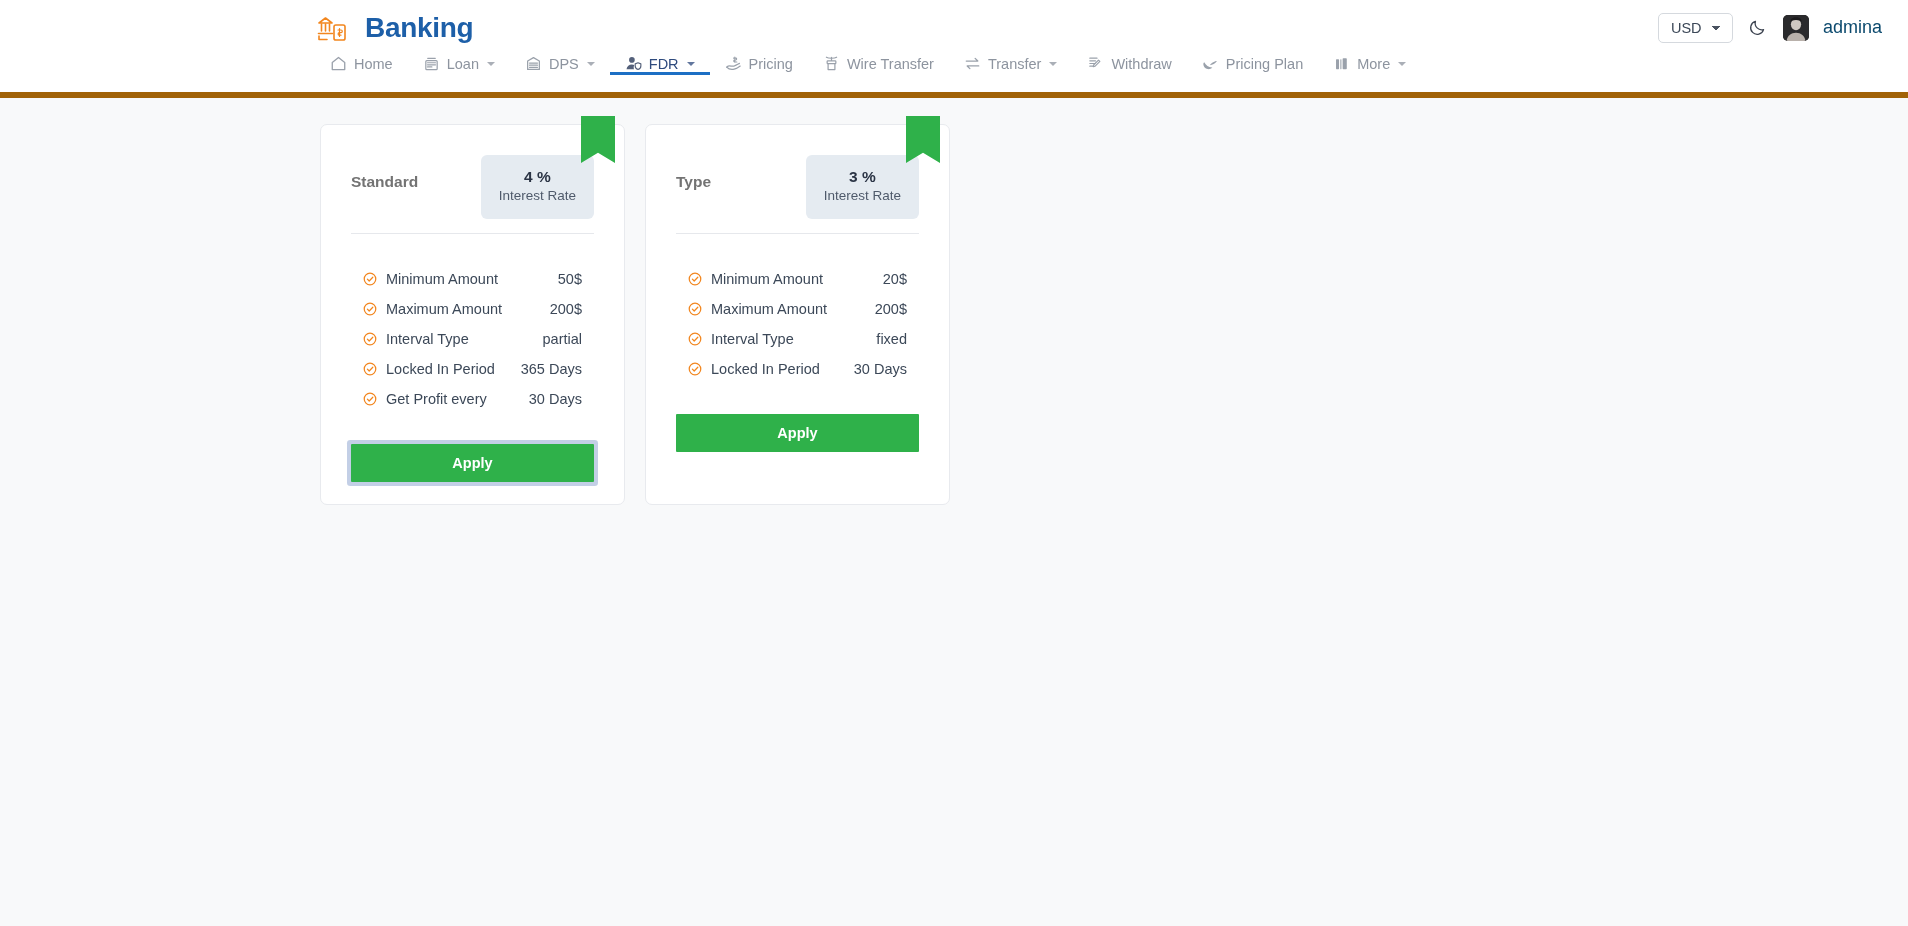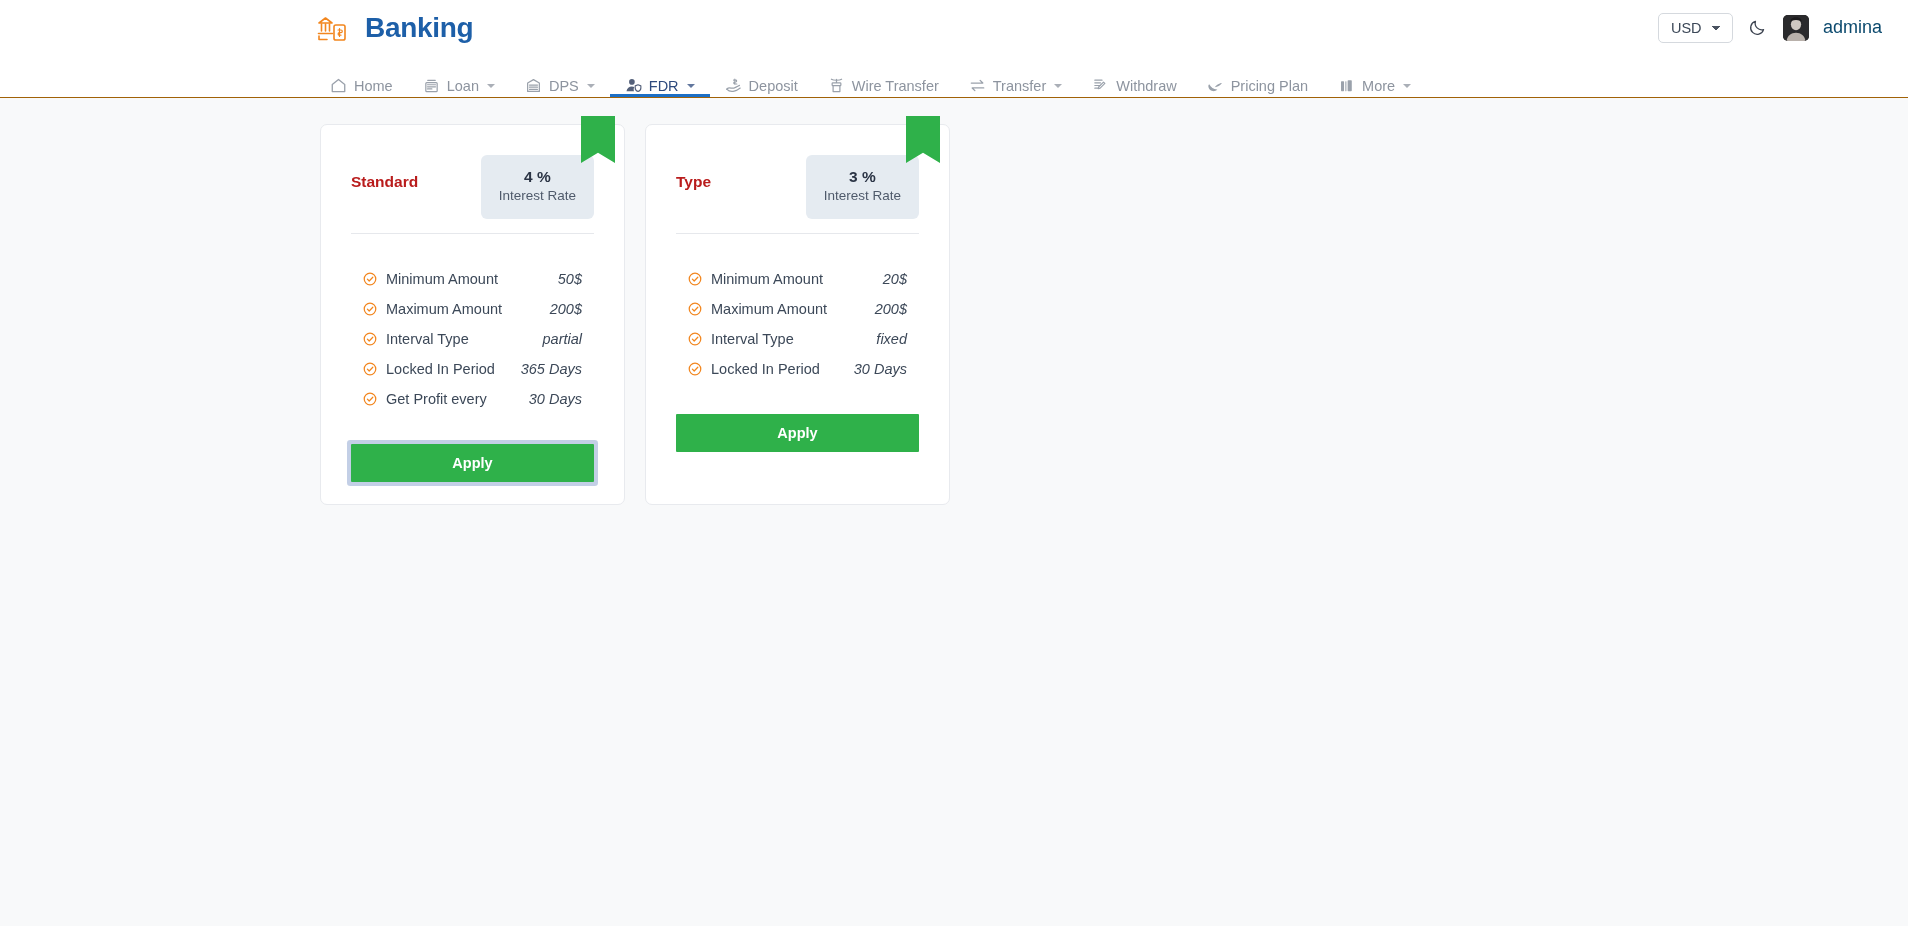--- a/index.html
+++ b/index.html
@@ -76,23 +76,23 @@
   }
   .username {
     font-size: 18px;
     color: #0c4a6e;
   }
 
   
   .navbar {
     height: 43px;
     background: #ffffff;
-    border-bottom: 1px solid #a16207;
-    display: flex;
-    align-items: flex-end;
+    border-bottom: 6px solid #a16207;
+    display: flex;
+    align-items: flex-start;
     padding-left: 315px;
     position: relative;
   }
   .nav-item {
     display: flex;
     align-items: center;
     gap: 7px;
     padding: 0 15px;
     font-size: 14.5px;
     color: #8d949f;
@@ -159,21 +159,21 @@
   .card-head {
     display: flex;
     align-items: flex-start;
     justify-content: space-between;
     padding: 30px 30px 0 30px;
     min-height: 96px;
   }
   .plan-name {
     font-size: 15.5px;
     font-weight: 700;
-    color: #b91c1c;
+    color: #737373;
     padding-top: 18px;
   }
   .rate-badge {
     background: #e5ebf1;
     border-radius: 6px;
     padding: 12px 18px 13px 18px;
     text-align: center;
     min-width: 92px;
   }
   .rate-val {
@@ -205,21 +205,21 @@
     color: #3c4858;
     padding: 7px 0;
   }
   .check-ico {
     width: 14px; height: 14px;
     flex: 0 0 auto;
     margin-right: 9px;
     color: #f2861e;
   }
   .feature-label { flex: 1 1 auto; }
-  .feature-value { text-align: left; white-space: nowrap; font-style: italic; }
+  .feature-value { text-align: left; white-space: nowrap; }
 
   .apply-wrap { padding: 18px 30px 0 30px; }
   .apply-btn {
     display: block;
     width: 100%;
     background: #2fb14a;
     color: #ffffff;
     border: none;
     border-radius: 1px;
     padding: 11px 0;
@@ -322,21 +322,21 @@
 
 
   <div class="nav-item">
     <span class="nav-ico">
       <svg viewBox="0 0 18 18" width="17" height="17" fill="none" stroke="currentColor" stroke-width="1.3">
         <path d="M1.8 12.8c1.6-1.6 3.1-1.4 4.6-1.1 1 .2 2.3.3 3.3 0 1-.4 4.6-2.3 5.6-2.8" stroke-linecap="round"></path>
         <path d="M1.8 12.8c2.1 2.3 5 2.9 7.9 2.2 2-.5 5-2.2 6.4-3.3" stroke-linecap="round"></path>
         <path d="M10.4 2.2v5.4M9 3.3h2.4a1 1 0 010 2h-1.2a1 1 0 000 2h2.4" stroke-width="1.1" stroke-linecap="round"></path>
       </svg>
     </span>
-    <span>Deposit</span>
+    <span>Pricing</span>
   </div>
 
   <div class="nav-item">
     <span class="nav-ico">
       <svg viewBox="0 0 18 18" width="17" height="17" fill="none" stroke="currentColor" stroke-width="1.3">
         <path d="M3.6 2.4c2.2 1.4 8.6 1.4 10.8 0" stroke-linecap="round"></path>
         <path d="M9 2.6v3.2" stroke-linecap="round"></path>
         <rect x="4.4" y="6.2" width="9.2" height="3" rx=".8"></rect>
         <path d="M5.4 9.6v5.8M12.6 9.6v5.8M5.4 15.4h7.2" stroke-linecap="round"></path>
       </svg>

